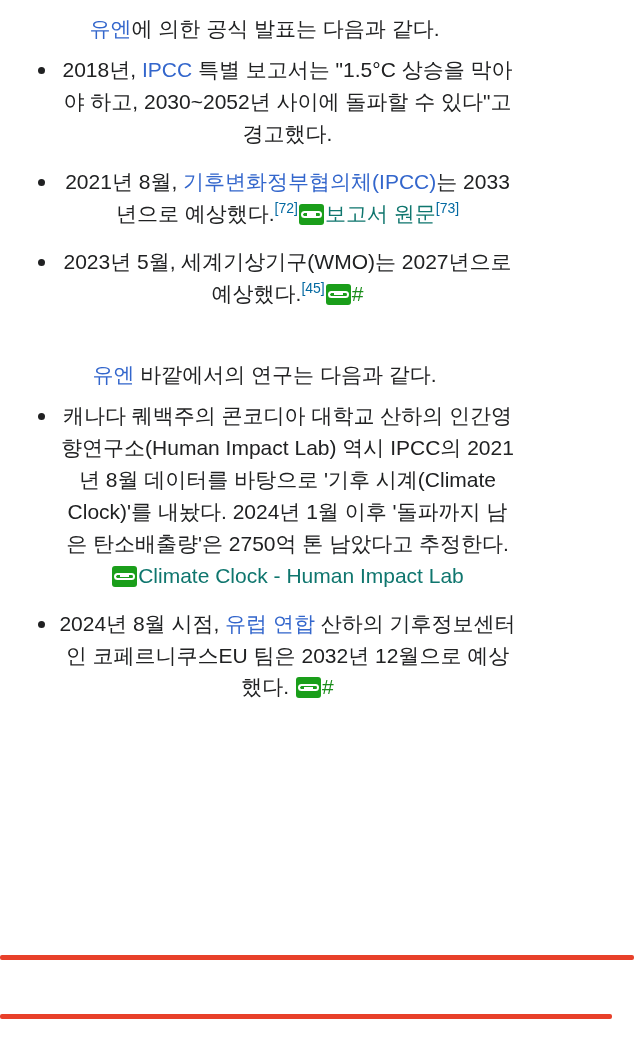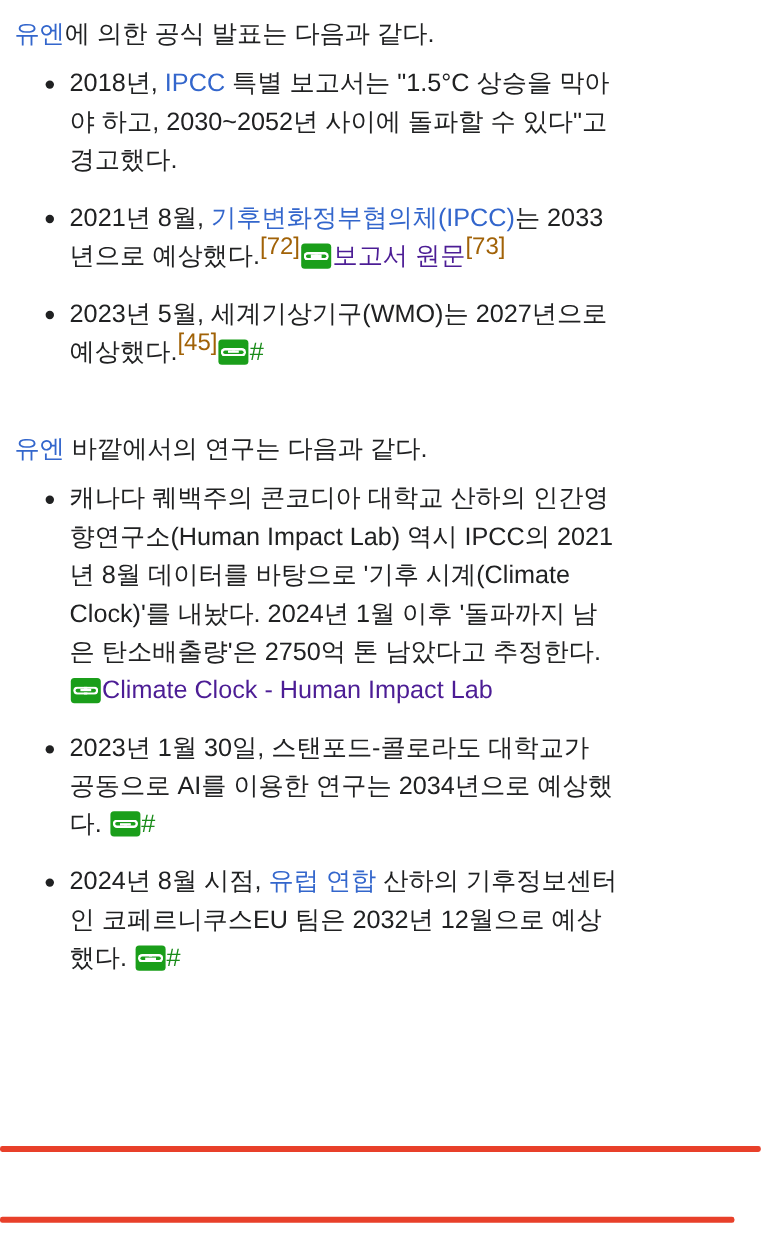--- a/index.html
+++ b/index.html
@@ -12,20 +12,21 @@
     height: 1050px;
     font-family: "Liberation Sans", sans-serif;
     color: #202122;
     overflow: hidden;
     position: relative;
   }
   .page {
     width: 529px;
     padding: 14px 12px 0 12px;
     box-sizing: border-box;
+    text-align: center;
   }
   p.para {
     font-size: 21px;
     line-height: 1.45;
     margin: 0 0 10px 0;
   }
   ul.bullets {
     list-style: none;
     margin: 0 0 8px 0;
     padding: 0;
@@ -45,27 +46,27 @@
     width: 7px;
     height: 7px;
     background: #202122;
     border-radius: 50%;
   }
   .wlink {
     color: #3366cc;
     text-decoration: none;
   }
   .extlink {
-    color: #4c1d95;
+    color: #0f766e;
     text-decoration: none;
   }
   b, .bold { font-weight: normal; }
   .ref {
-    color: #a16207;
-    font-size: 20px;
+    color: #0369a1;
+    font-size: 14px;
     vertical-align: super;
     line-height: 0;
     text-decoration: none;
   }
   .gicon {
     display: inline-block;
     width: 25px;
     height: 21px;
     background: #1a9e1a;
     border-radius: 3px;
@@ -140,22 +141,19 @@
 
   <p class="para">
     <a class="wlink" href="#">유엔</a><span> 바깥에서의 연구는 다음과 같다.</span>
   </p>
 
   <ul class="bullets">
     <li>
       <span>캐나다 퀘백주의 콘코디아 대학교 산하의 인간영향연구소(Human Impact Lab) 역시 IPCC의 2021년 8월 데이터를 바탕으로 '기후 시계(Climate Clock)'를 내놨다. 2024년 1월 이후 '돌파까지 남은 탄소배출량'은 2750억 톤 남았다고 추정한다. </span><span class="gicon"><span class="bar"></span></span><a class="extlink" href="#">Climate Clock - Human Impact Lab</a>
     </li>
     <li>
-      <span>2023년 1월 30일, 스탠포드-콜로라도 대학교가 공동으로 AI를 이용한 연구는 </span><b>2034년</b><span>으로 예상했다. </span><span class="gicon"><span class="bar"></span></span><a class="hash" href="#">#</a>
-    </li>
-    <li>
       <span>2024년 8월 시점, </span><a class="wlink" href="#">유럽 연합</a><span> 산하의 기후정보센터인 코페르니쿠스EU 팀은 </span><b>2032년 12월</b><span>으로 예상했다. </span><span class="gicon"><span class="bar"></span></span><a class="hash" href="#">#</a>
     </li>
   </ul>
 </div>
 
 <div class="underline-red" id="ul-mark-1"></div>
 <div class="underline-red" id="ul-mark-2"></div>
 
 </body></html>

